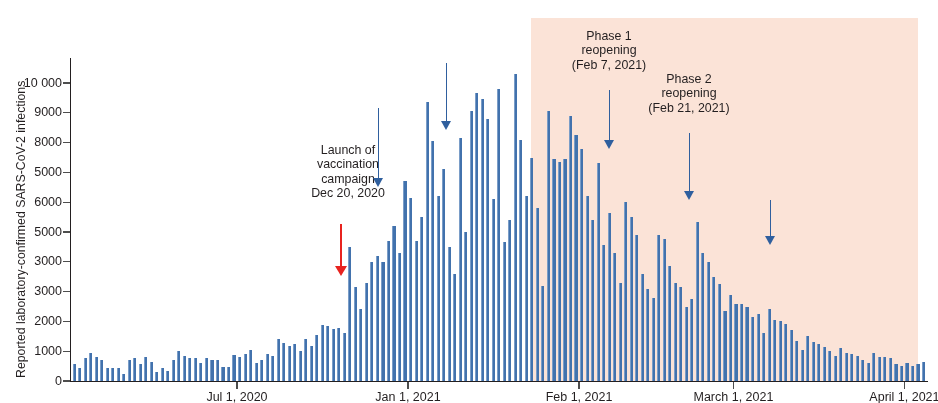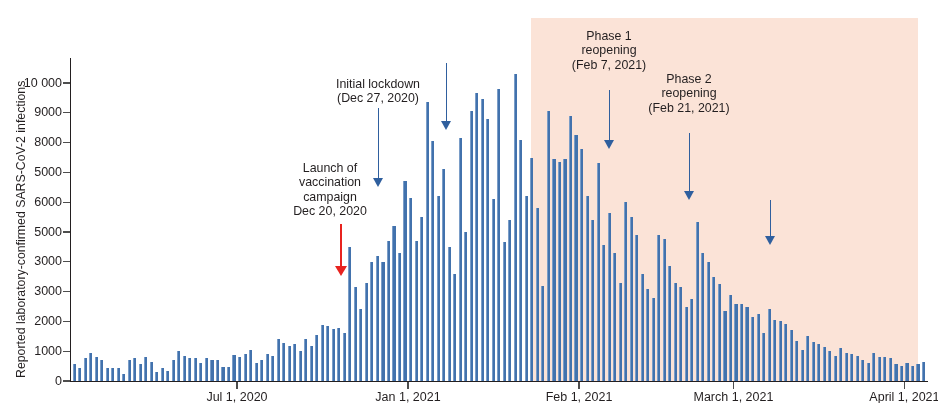--- a/index.html
+++ b/index.html
@@ -243,29 +243,27 @@
       <div class="tick" style="left: 407.3px; top: 382px; width: 1.4px; height: 7px;"></div>
       <div class="xtick-label" style="left: 408px; top: 391px;">Jan 1, 2021</div>
       <div class="tick" style="left: 578.3px; top: 382px; width: 1.4px; height: 7px;"></div>
       <div class="xtick-label" style="left: 579px; top: 391px;">Feb 1, 2021</div>
       <div class="tick" style="left: 732.752px; top: 382px; width: 1.4px; height: 7px;"></div>
       <div class="xtick-label" style="left: 733.452px; top: 391px;">March 1, 2021</div>
       <div class="tick" style="left: 903.752px; top: 382px; width: 1.4px; height: 7px;"></div>
       <div class="xtick-label" style="left: 904.452px; top: 391px;">April 1, 2021</div>
     </div>
 
-  <div class="anno" style="left:330px;top:143px;width:120px;margin-top:18px;">Launch of
+  <div class="anno" style="left:348px;top:143px;width:120px;">Launch of
 vaccination
 campaign
 Dec 20, 2020</div>
   <div class="arrow-shaft red" style="left:340px;top:224px;height:44px;"></div>
   <div class="arrow-head red" style="left:341px;top:266px;"></div>
 
-  <div class="anno" style="left:378px;top:77px;width:140px;">Initial lockdown
-(Dec 27, 2020)</div>
   <div class="arrow-shaft" style="left:377.5px;top:108px;height:72px;"></div>
   <div class="arrow-head" style="left:378px;top:178px;"></div>
 
   <div class="arrow-shaft" style="left:445.5px;top:63px;height:60px;"></div>
   <div class="arrow-head" style="left:446px;top:121px;"></div>
 
   <div class="anno" style="left:609px;top:29px;width:120px;">Phase 1
 reopening
 (Feb 7, 2021)</div>
   <div class="arrow-shaft" style="left:608.5px;top:90px;height:52px;"></div>

